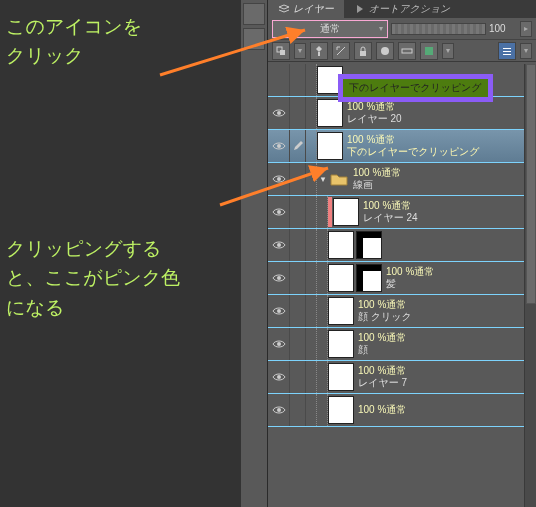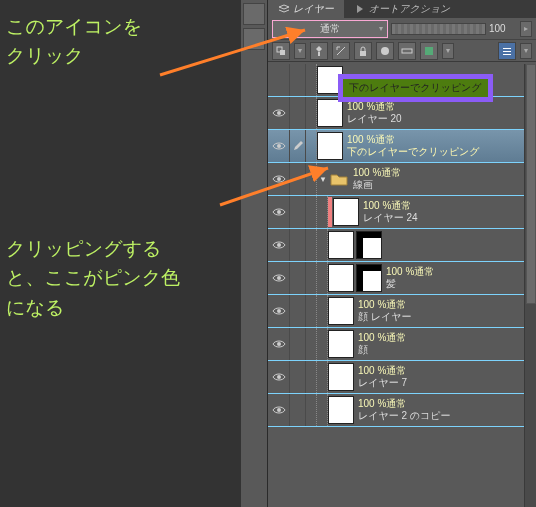--- a/index.html
+++ b/index.html
@@ -277,21 +277,21 @@
           </svg>
         </div>
         <div class="link-col"></div>
         <div class="tree-col">
           <div class="vline"></div>
           <div class="vline"></div>
         </div>
         <div class="thumb"></div>
         <div class="labels">
           <div class="opac">100 %通常</div>
-          <div class="name">顔 レイヤー</div>
+          <div class="name">顔 クリック</div>
         </div>
       </div>
       <div class="row">
         <div class="vis-col">
           <svg class="eye" viewBox="0 0 14 10">
             <path d="M1 5c2-4 10-4 12 0-2 4-10 4-12 0z" fill="none" stroke="#ccc"></path>
             <circle cx="7" cy="5" r="2" fill="#ccc"></circle>
           </svg>
         </div>
         <div class="link-col"></div>
@@ -331,21 +331,20 @@
           </svg>
         </div>
         <div class="link-col"></div>
         <div class="tree-col">
           <div class="vline"></div>
           <div class="vline"></div>
         </div>
         <div class="thumb"></div>
         <div class="labels">
           <div class="opac">100 %通常</div>
-          <div class="name">レイヤー 2 のコピー</div>
         </div>
       </div>
     </div>
 </div>
 
 <div class="scrollbar">
   <div class="scroll-thumb"></div>
 </div>
 
 <div class="anno anno1" id="anno1">このアイコンを<br>クリック</div>

